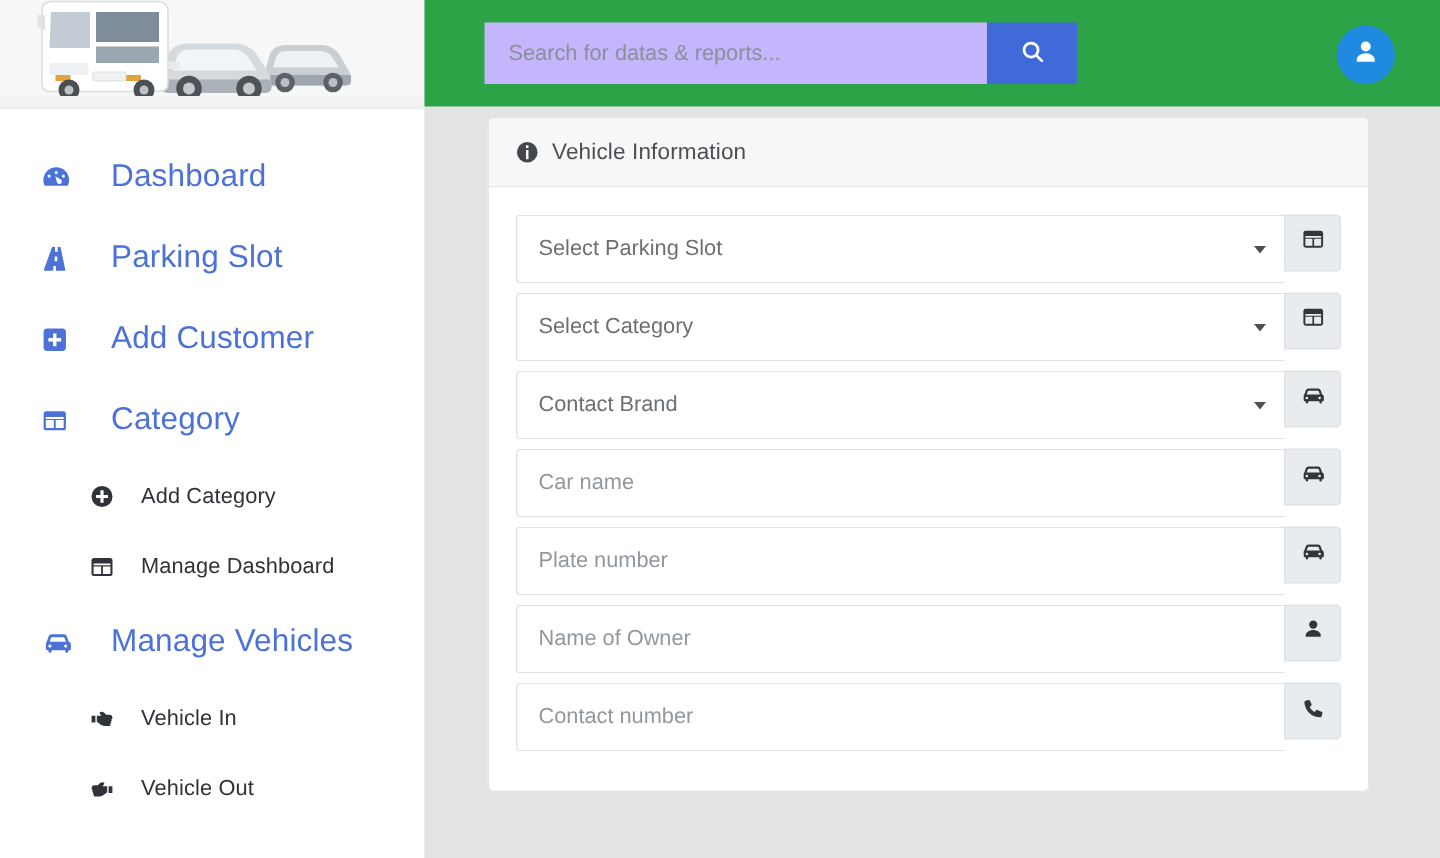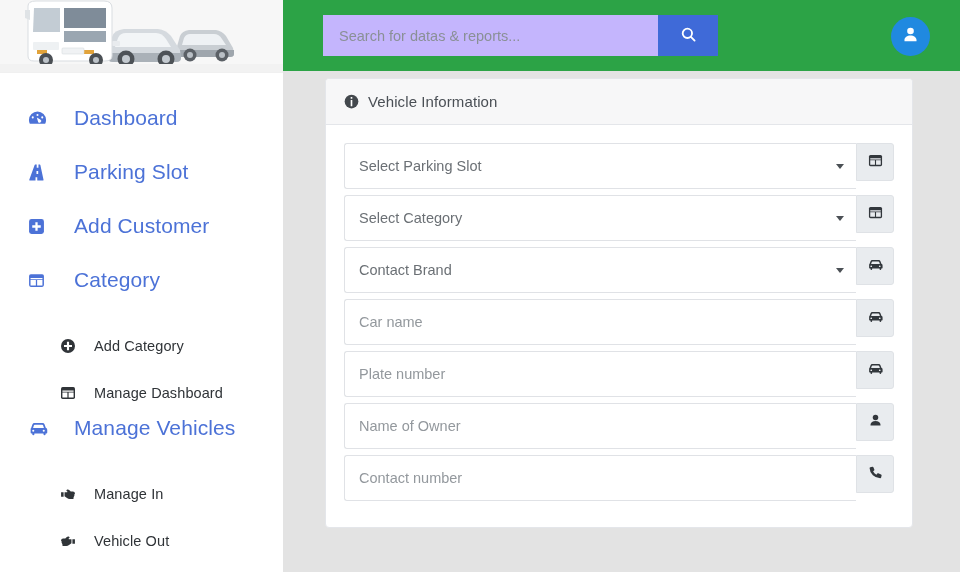--- a/index.html
+++ b/index.html
@@ -40,21 +40,21 @@
     width: 26px; flex: 0 0 26px;
     display: flex; align-items: center; justify-content: flex-start;
     color: #4c72d7;
   }
   .nav-item .lbl {
     font-size: 21px;
     color: #4c72d7;
     margin-left: 20px;
     letter-spacing: .1px;
   }
-  .nav-item.sub { padding-left: 60px; height: 47px; align-items: flex-end; }
+  .nav-item.sub { padding-left: 60px; height: 47px; }
   .nav-item.sub .ico { color: #303438; width: 22px; flex: 0 0 22px; }
   .nav-item.sub .lbl { color: #2f3337; font-size: 14.5px; margin-left: 12px; }
 
   
   .right { flex: 1 1 auto; position: relative; height: 572px; background: #e3e3e3; }
 
   .topbar {
     height: 71px;
     background: #2ca346;
     display: flex; align-items: center;
@@ -268,21 +268,21 @@
         </span>
         <span class="lbl">Manage Vehicles</span>
       </div>
 
       <div class="nav-item sub">
         <span class="ico">
           <svg width="16" height="16" viewBox="0 0 24 24" fill="currentColor">
               <path d="M1.6 9.3h3.8v6.8H1.6zM6.8 9.2h3.9c.6 0 .6-.5.3-.8l-1-1c-.6-.6-.4-1.6.5-1.9 1-.3 2.6-.2 3.7.8l1.9 1.9h3.3a3 3 0 0 1 3 3v.6a1 1 0 0 1-1 1h-.7a1.1 1.1 0 0 1 0 2.2h-.6a1.1 1.1 0 0 1 0 2.2h-.7a1.1 1.1 0 0 1 0 2.2h-4.9c-1.5 0-2.8-.5-4-1.4l-3.7-2.7z"></path>
             </svg>
         </span>
-        <span class="lbl">Manage In</span>
+        <span class="lbl">Vehicle In</span>
       </div>
 
       <div class="nav-item sub">
         <span class="ico">
           <svg width="16" height="16" viewBox="0 0 24 24" fill="currentColor">
               <g transform="translate(24,0) scale(-1,1)">
                 <path d="M1.6 9.3h3.8v6.8H1.6zM6.8 9.2h3.9c.6 0 .6-.5.3-.8l-1-1c-.6-.6-.4-1.6.5-1.9 1-.3 2.6-.2 3.7.8l1.9 1.9h3.3a3 3 0 0 1 3 3v.6a1 1 0 0 1-1 1h-.7a1.1 1.1 0 0 1 0 2.2h-.6a1.1 1.1 0 0 1 0 2.2h-.7a1.1 1.1 0 0 1 0 2.2h-4.9c-1.5 0-2.8-.5-4-1.4l-3.7-2.7z"></path>
               </g>
             </svg>
         </span>

